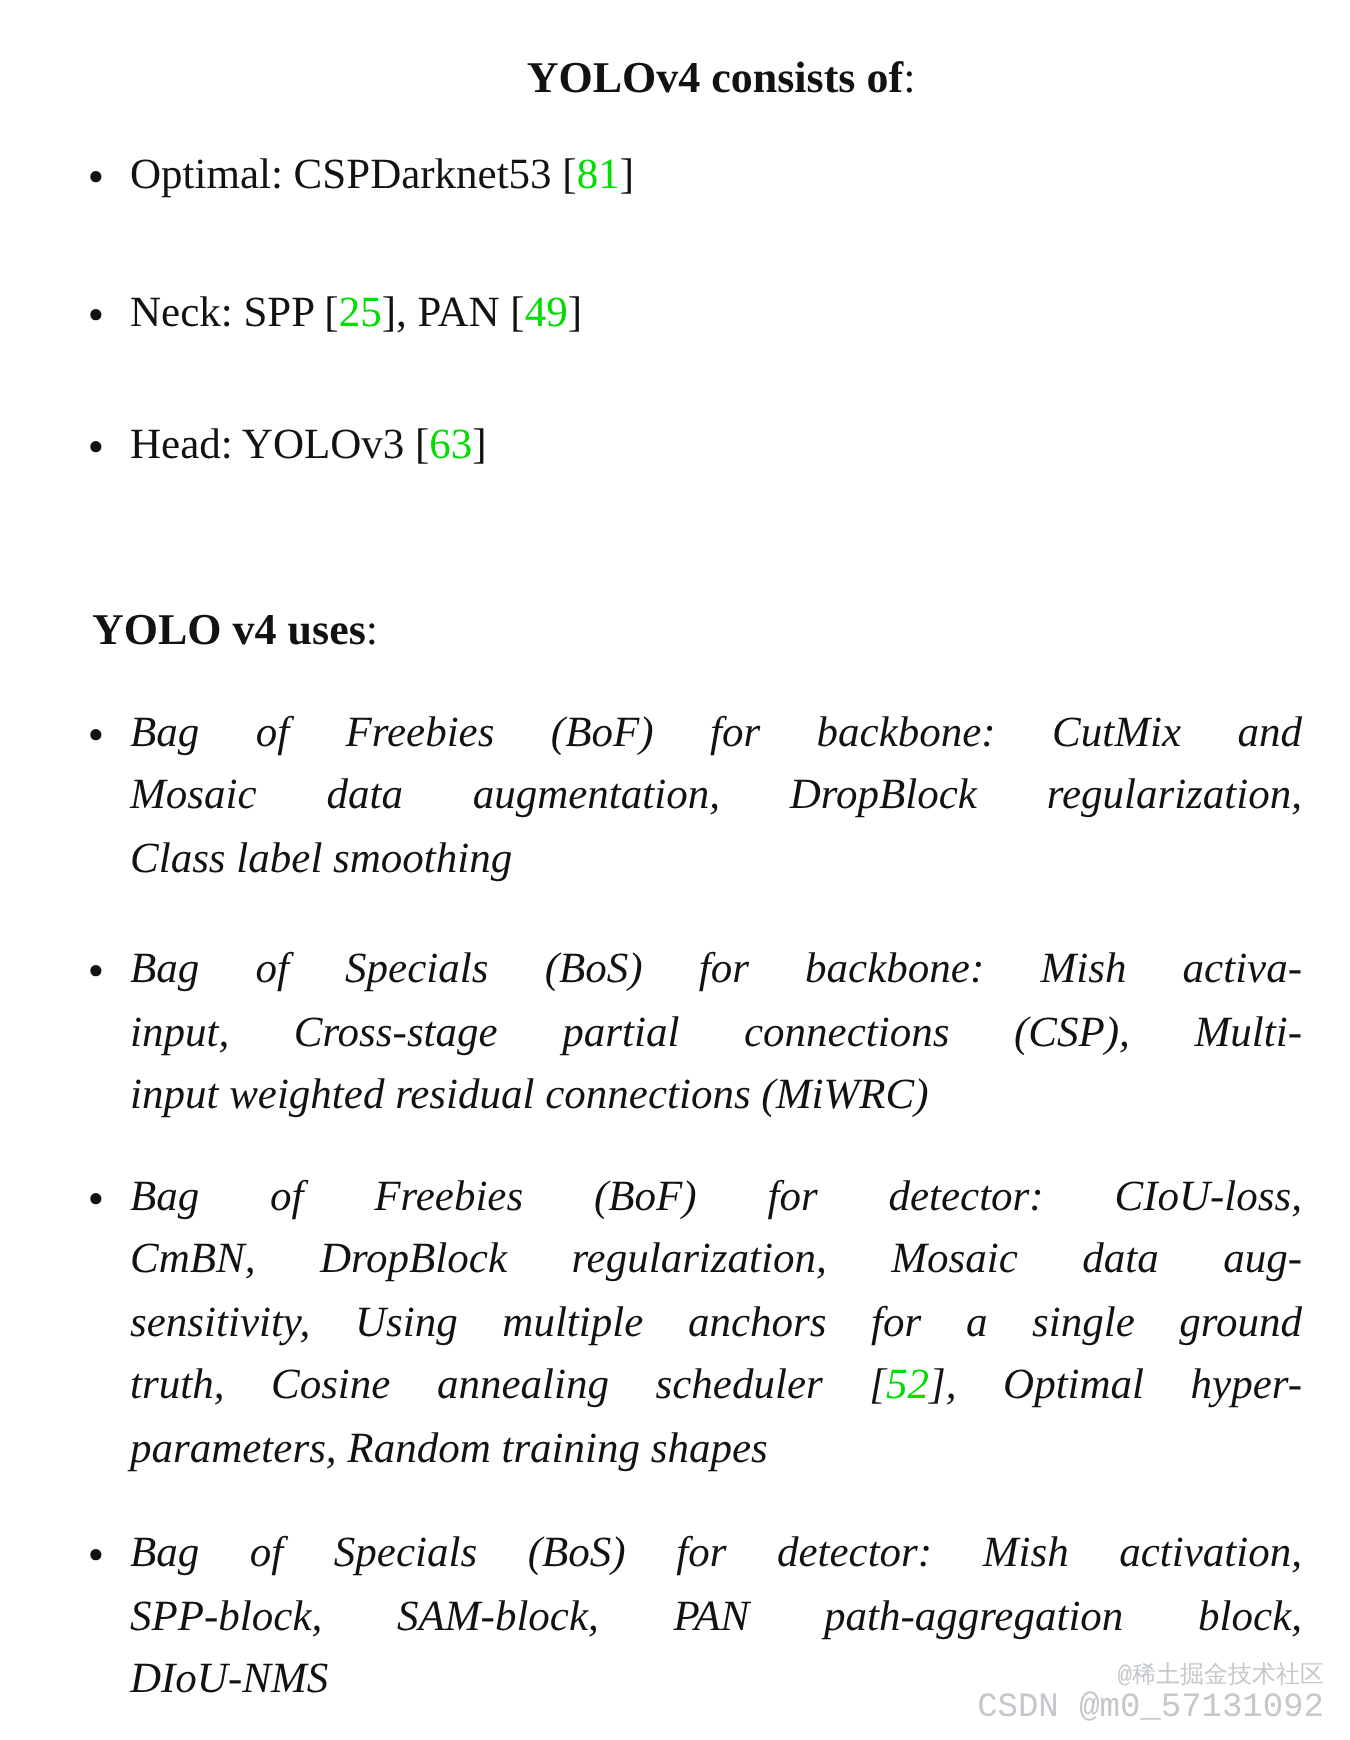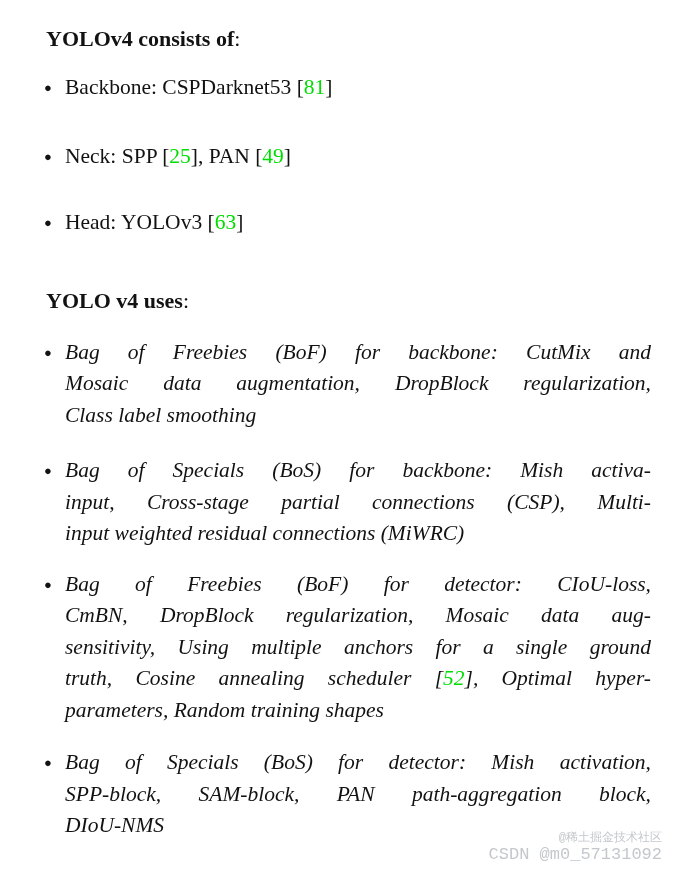--- a/index.html
+++ b/index.html
@@ -20,22 +20,22 @@
   }
   .h{
     margin:0;
     padding-left:46px;
     font-size:22px;
     line-height:32px;
     font-weight:700;
     white-space:nowrap;
   }
   .h .colon{font-weight:400;}
-  #h1{padding-top:23px;}
-  #h2{margin-top:46px;}
+  #h1{padding-top:23px;text-align:center;}
+  #h2{margin-top:60px;}
   .li{
     display:flex;
     padding-left:44px;
     padding-right:24px;
     white-space:nowrap;
   }
   .para{
     display:flex;
     padding-left:44px;
     padding-right:24px;
@@ -70,21 +70,21 @@
 </style>
 </head>
 <body>
 
 <div class="doc">
 
   <p class="h" id="h1"><span>YOLOv4 consists of</span><span class="colon">:</span></p>
 
   <div class="li" style="margin-top:17px">
     <span class="bullet">●</span>
-    <span class="t"><span>Backbone: CSPDarknet53 [</span><span class="g">81</span><span>]</span></span>
+    <span class="t"><span>Optimal: CSPDarknet53 [</span><span class="g">81</span><span>]</span></span>
   </div>
 
   <div class="li" style="margin-top:37px">
     <span class="bullet">●</span>
     <span class="t"><span>Neck: SPP [</span><span class="g">25</span><span>], PAN [</span><span class="g">49</span><span>]</span></span>
   </div>
 
   <div class="li" style="margin-top:35px">
     <span class="bullet">●</span>
     <span class="t"><span>Head: YOLOv3 [</span><span class="g">63</span><span>]</span></span>

